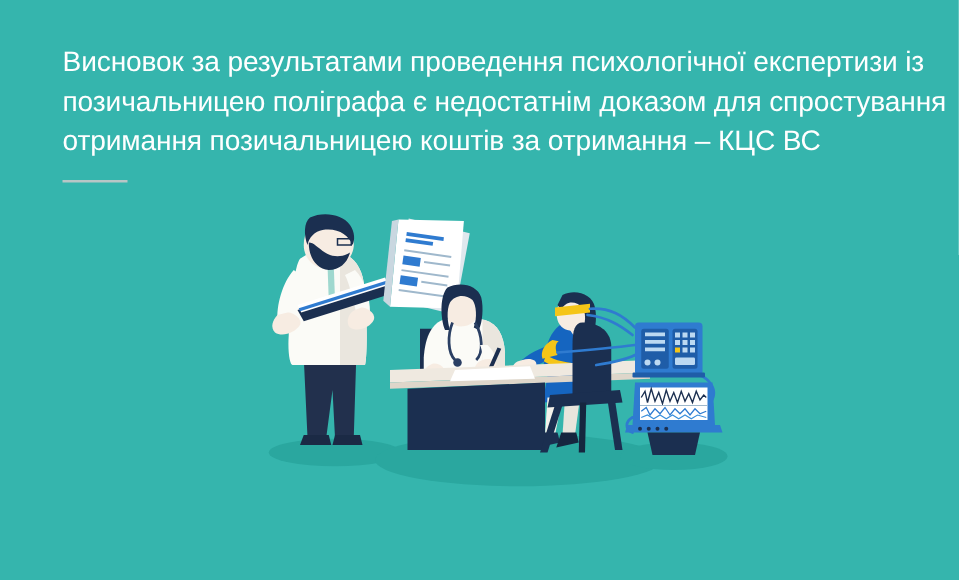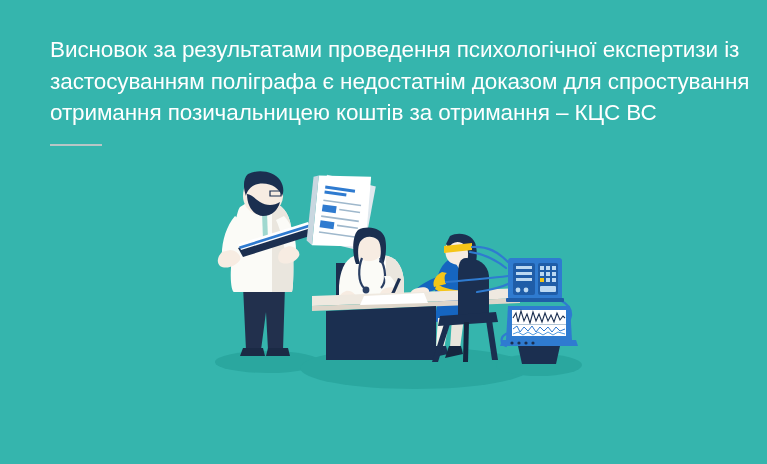--- a/index.html
+++ b/index.html
@@ -206,19 +206,19 @@
       <circle cx="519" cy="343" r="1.6" fill="#1b2f50"></circle>
       <circle cx="526" cy="343" r="1.6" fill="#1b2f50"></circle>
       <circle cx="533" cy="343" r="1.6" fill="#1b2f50"></circle>
       <path d="M518 346 L560 346 L556 364 L522 364 Z" fill="#1b2f50"></path>
     </g>
 
   </svg>
 
   <div class="headline">
     <div>Висновок за результатами проведення психологічної експертизи із</div>
-    <div>застосуванням поліграфа є недостатнім доказом для спростування</div>
+    <div>позичальницею поліграфа є недостатнім доказом для спростування</div>
     <div>отримання позичальницею коштів за отримання – КЦС ВС</div>
   </div>
 
   <div class="divider"></div>
 
 </div>
 
 </body></html>

